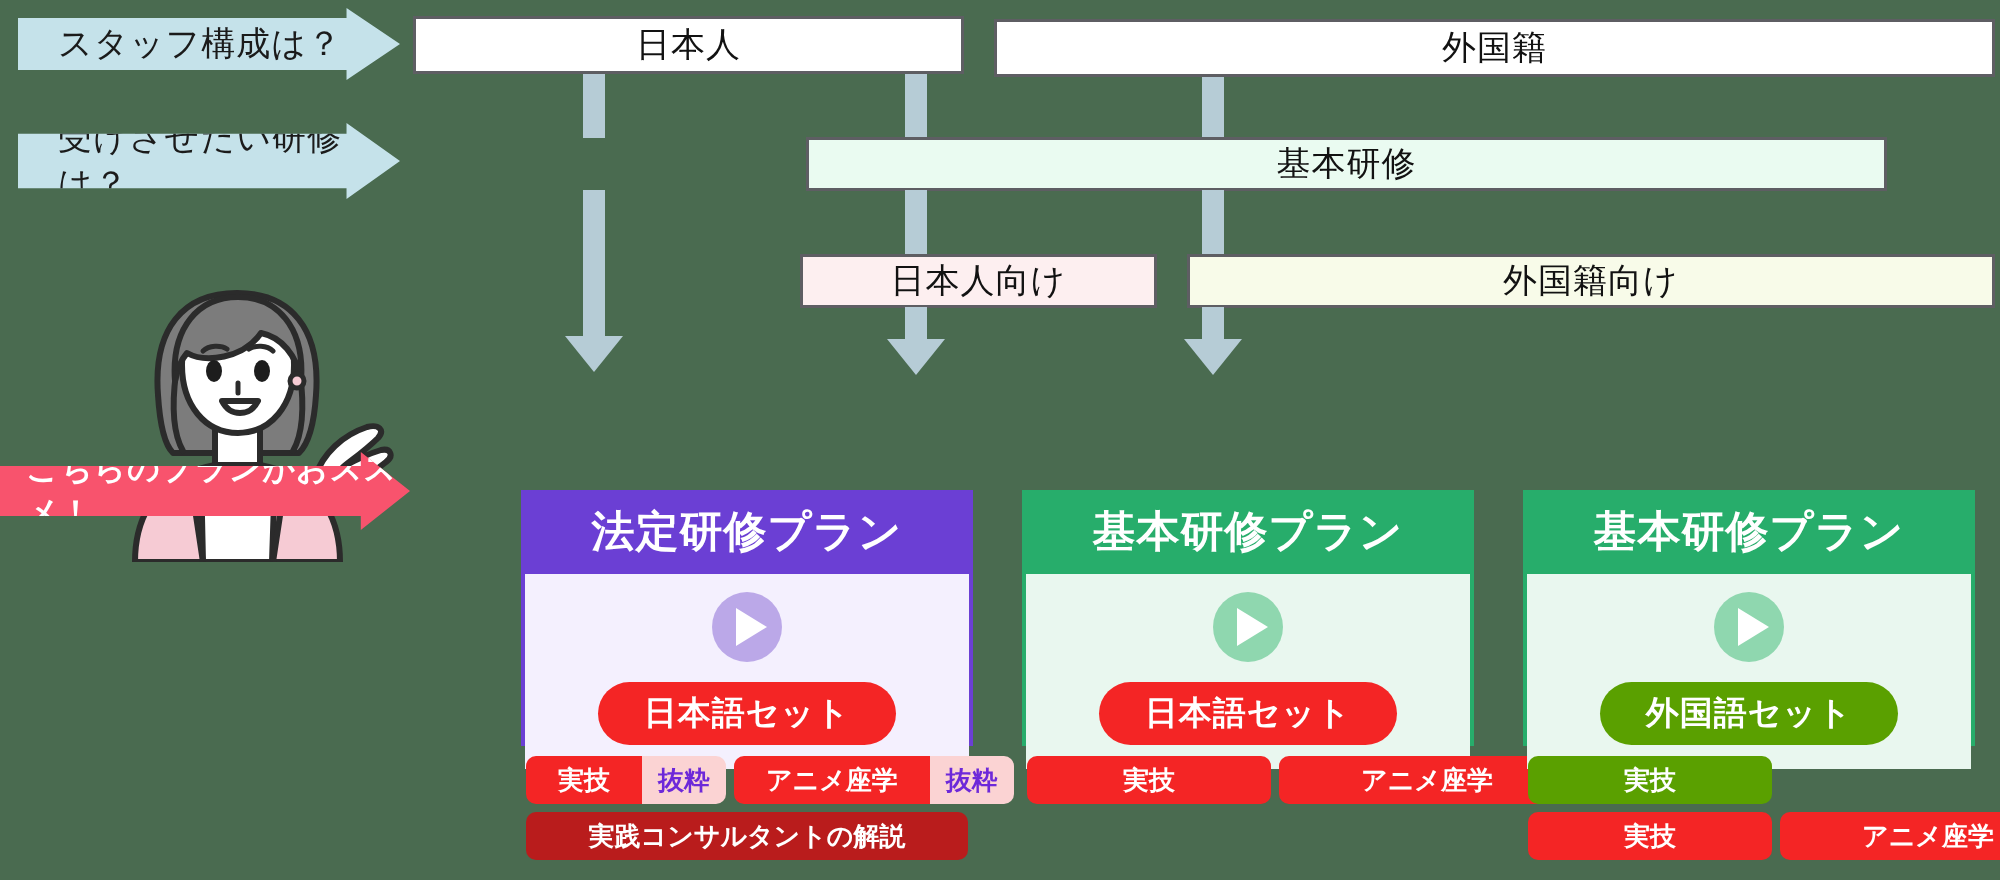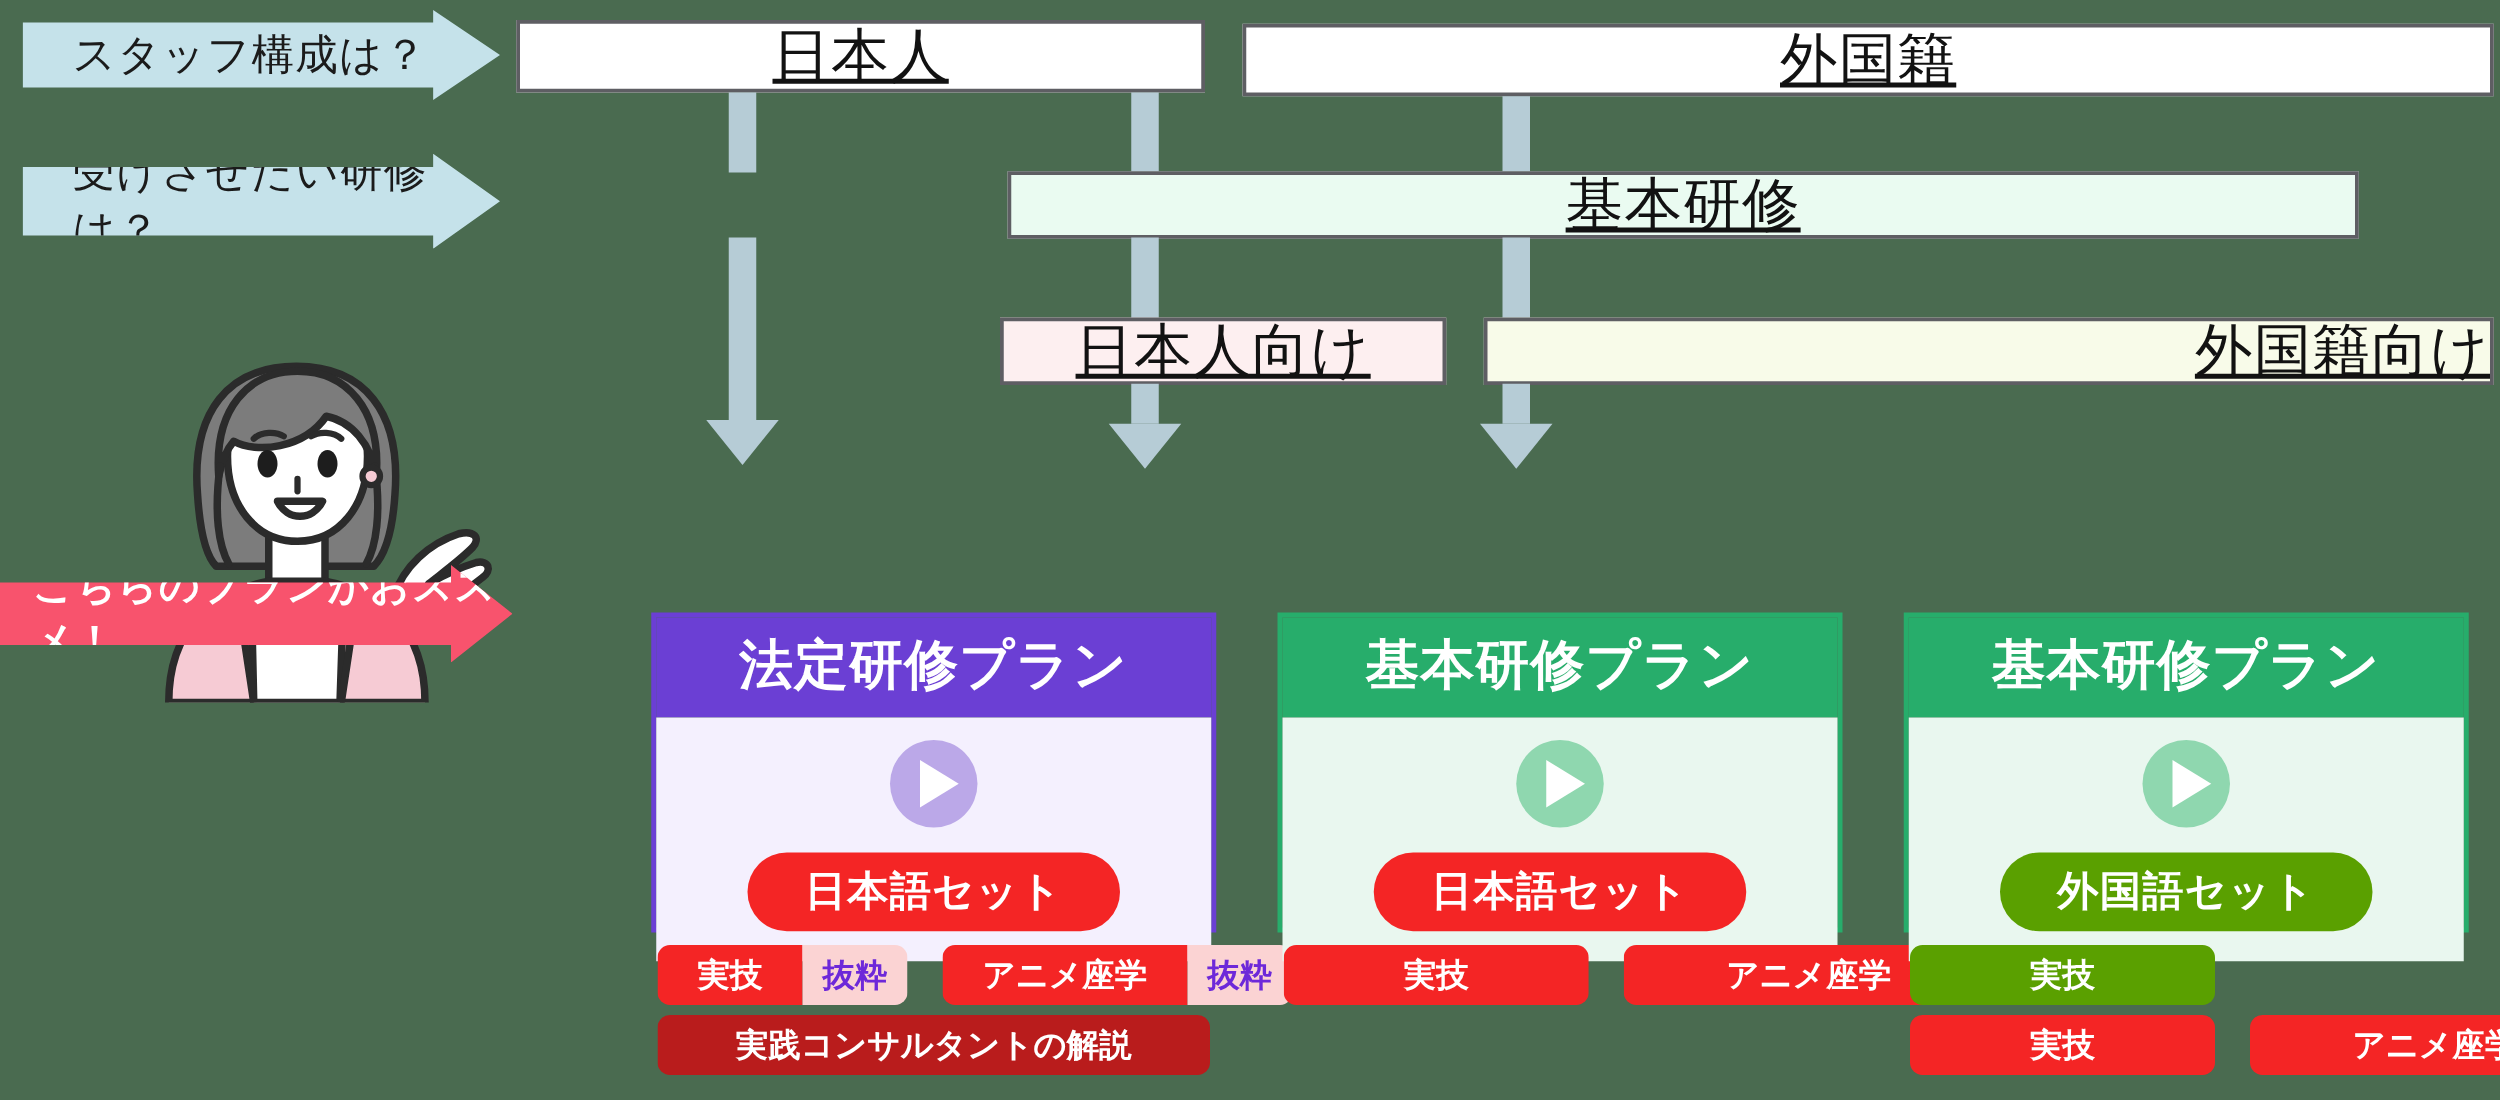--- a/index.html
+++ b/index.html
@@ -24,29 +24,28 @@
     letter-spacing:1px;
     clip-path:polygon(0 14%, 86% 14%, 86% 0, 100% 50%, 86% 100%, 86% 86%, 0 86%);
   }
 
   
   .node{
     position:absolute;
     box-sizing:border-box;
     border:3px solid #5e5e63;
     display:flex;align-items:center;justify-content:center;
-    font-size:46px;color:#121212;
+    font-size:34px;color:#121212;
     letter-spacing:1px;
     background:#ffffff;
-    text-decoration:underline;
   }
   .node.lavender{background:#ece9f8;}
   .node.mint{background:#eafbf1;}
   .node.blush{background:#fdeff0;}
-  .node.ivory{background:#f8fbe9;justify-content:flex-end;}
+  .node.ivory{background:#f8fbe9;}
 
   
   .conn{position:absolute;}
   .conn .shaft{
     position:absolute;left:50%;top:0;transform:translateX(-50%);
     width:22px;background:#b6ccd6;
   }
   .conn .head{
     position:absolute;left:50%;transform:translateX(-50%);
     width:0;height:0;
@@ -97,21 +96,21 @@
   .card.purple .card-head{background:#6b3fd4;}
   .card.purple .card-body{background:#f4f0fe;}
   .card.purple .play{background:#bba8e8;}
 
   .card.green{border:4px solid #27ad6b;}
   .card.green .card-head{background:#27ad6b;}
   .card.green .card-body{background:#e9f7ef;}
   .card.green .play{background:#8fd7af;}
 
   
-  .tagrow{position:absolute;display:flex;align-items:center;gap:28px;}
+  .tagrow{position:absolute;display:flex;align-items:center;gap:8px;}
   .chip{
     display:flex;align-items:stretch;
     border-radius:10px;overflow:hidden;
     font-size:26px;font-weight:bold;
     line-height:1;
   }
   .chip .chip-main{
     background:#f42525;color:#ffffff;
     padding:11px 32px;
     display:flex;align-items:center;justify-content:center;

